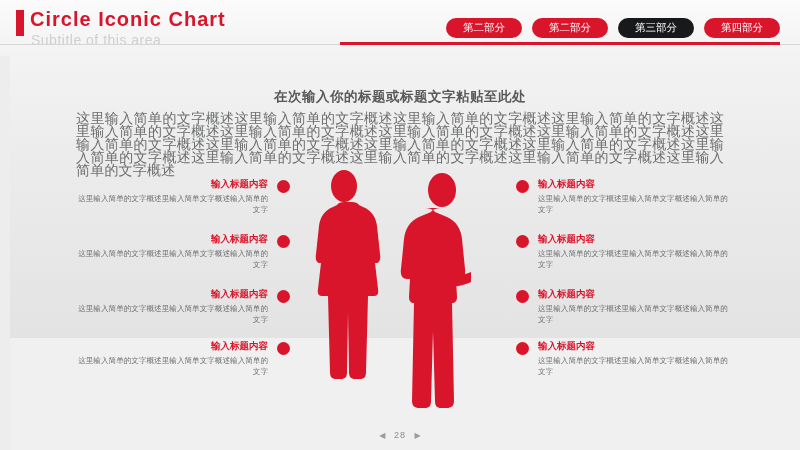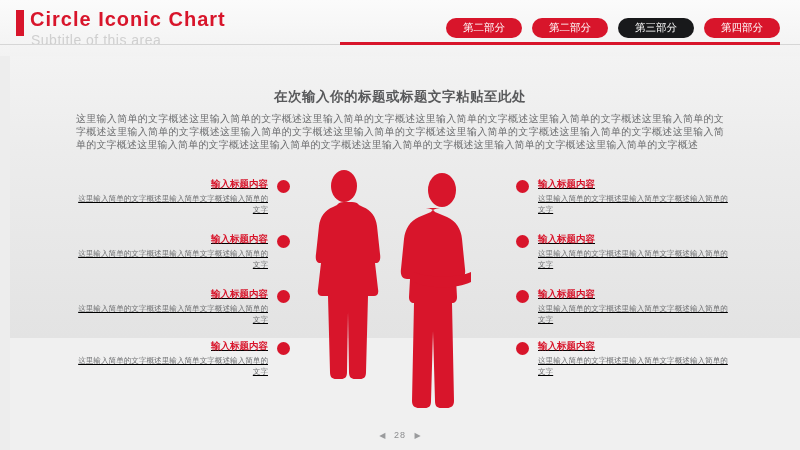--- a/index.html
+++ b/index.html
@@ -47,29 +47,29 @@
     position:absolute;right:20px;top:42px;width:440px;height:3px;background:#d8152b;
   }
 
   
   .body-title{
     position:absolute;left:0;top:88px;width:800px;text-align:center;
     font-size:13.5px;font-weight:bold;color:#58595b;letter-spacing:.5px;
   }
   .para{
     position:absolute;left:76px;top:112px;width:648px;
-    font-size:10px;line-height:13px;color:#6b6c6e;text-align:justify;
+    font-size:14px;line-height:13px;color:#6b6c6e;text-align:justify;
     letter-spacing:.2px;
   }
 
   
   .figures{position:absolute;left:290px;top:168px;width:220px;height:240px;}
 
   
-  .blk{position:absolute;width:196px;text-decoration:underline;}
+  .blk{position:absolute;width:196px;}
   .blk .dot{
     position:absolute;top:2px;width:13px;height:13px;border-radius:50%;
     background:#d8152b;
   }
   .blk .bt{
     font-size:9.5px;font-weight:bold;color:#d8152b;margin:0;line-height:12px;
   }
   .blk .bd{
     font-size:7.6px;color:#6f7072;line-height:11px;margin-top:3px;
   }

